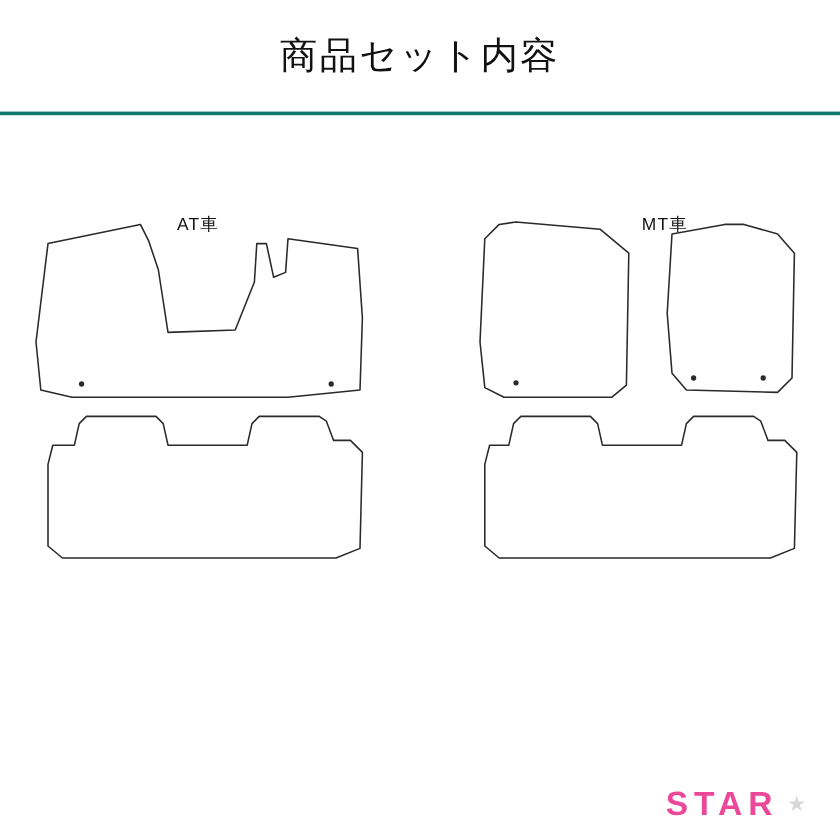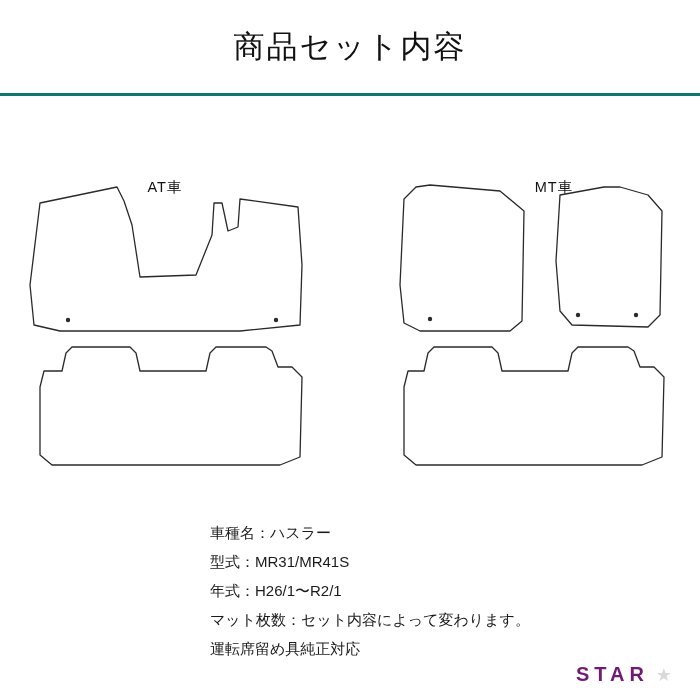--- a/index.html
+++ b/index.html
@@ -83,23 +83,23 @@
   .brand {
     position: absolute;
     right: 28px;
     bottom: 14px;
     display: flex;
     align-items: center;
     gap: 7px;
     opacity: 1;
   }
   .brand-word {
-    font-size: 20px;
+    font-size: 28px;
     letter-spacing: 5px;
-    color: #701a75;
+    color: #ec4899;
     font-family: "Liberation Sans", sans-serif;
     font-weight: bold;
   }
   .brand-star {
     font-size: 18px;
     color: #d9d9d9;
     line-height: 1;
   }
 </style>
 </head>
@@ -221,26 +221,19 @@
                    L 502 206
                    L 498 188
                    L 492 182
                    Z"></path>
         </g>
 
       </g>
     </svg>
   </div>
 
-  <div class="spec-block">
-    <div class="spec-line">車種名：ハスラー</div>
-    <div class="spec-line">型式：MR31/MR41S</div>
-    <div class="spec-line">年式：H26/1〜R2/1</div>
-    <div class="spec-line">マット枚数：セット内容によって変わります。</div>
-    <div class="spec-line">運転席留め具純正対応</div>
-  </div>
 
   <div class="brand">
     <span class="brand-word">STAR</span>
     <span class="brand-star">★</span>
   </div>
 
 </div>
 
 </body></html>

